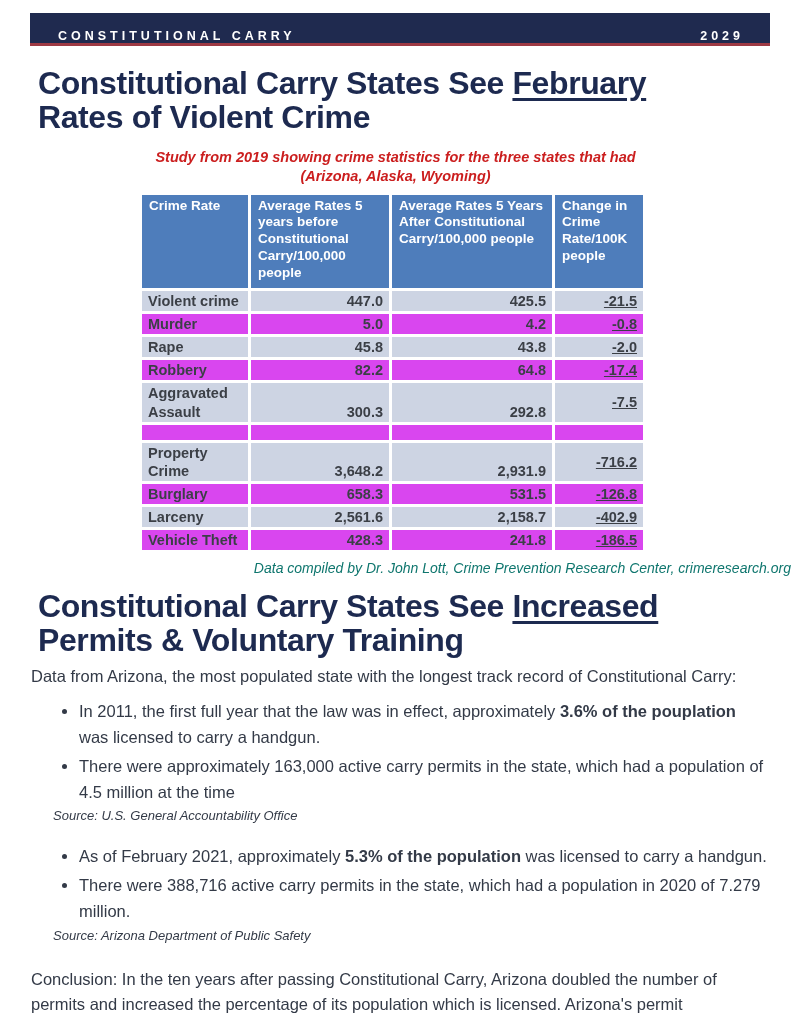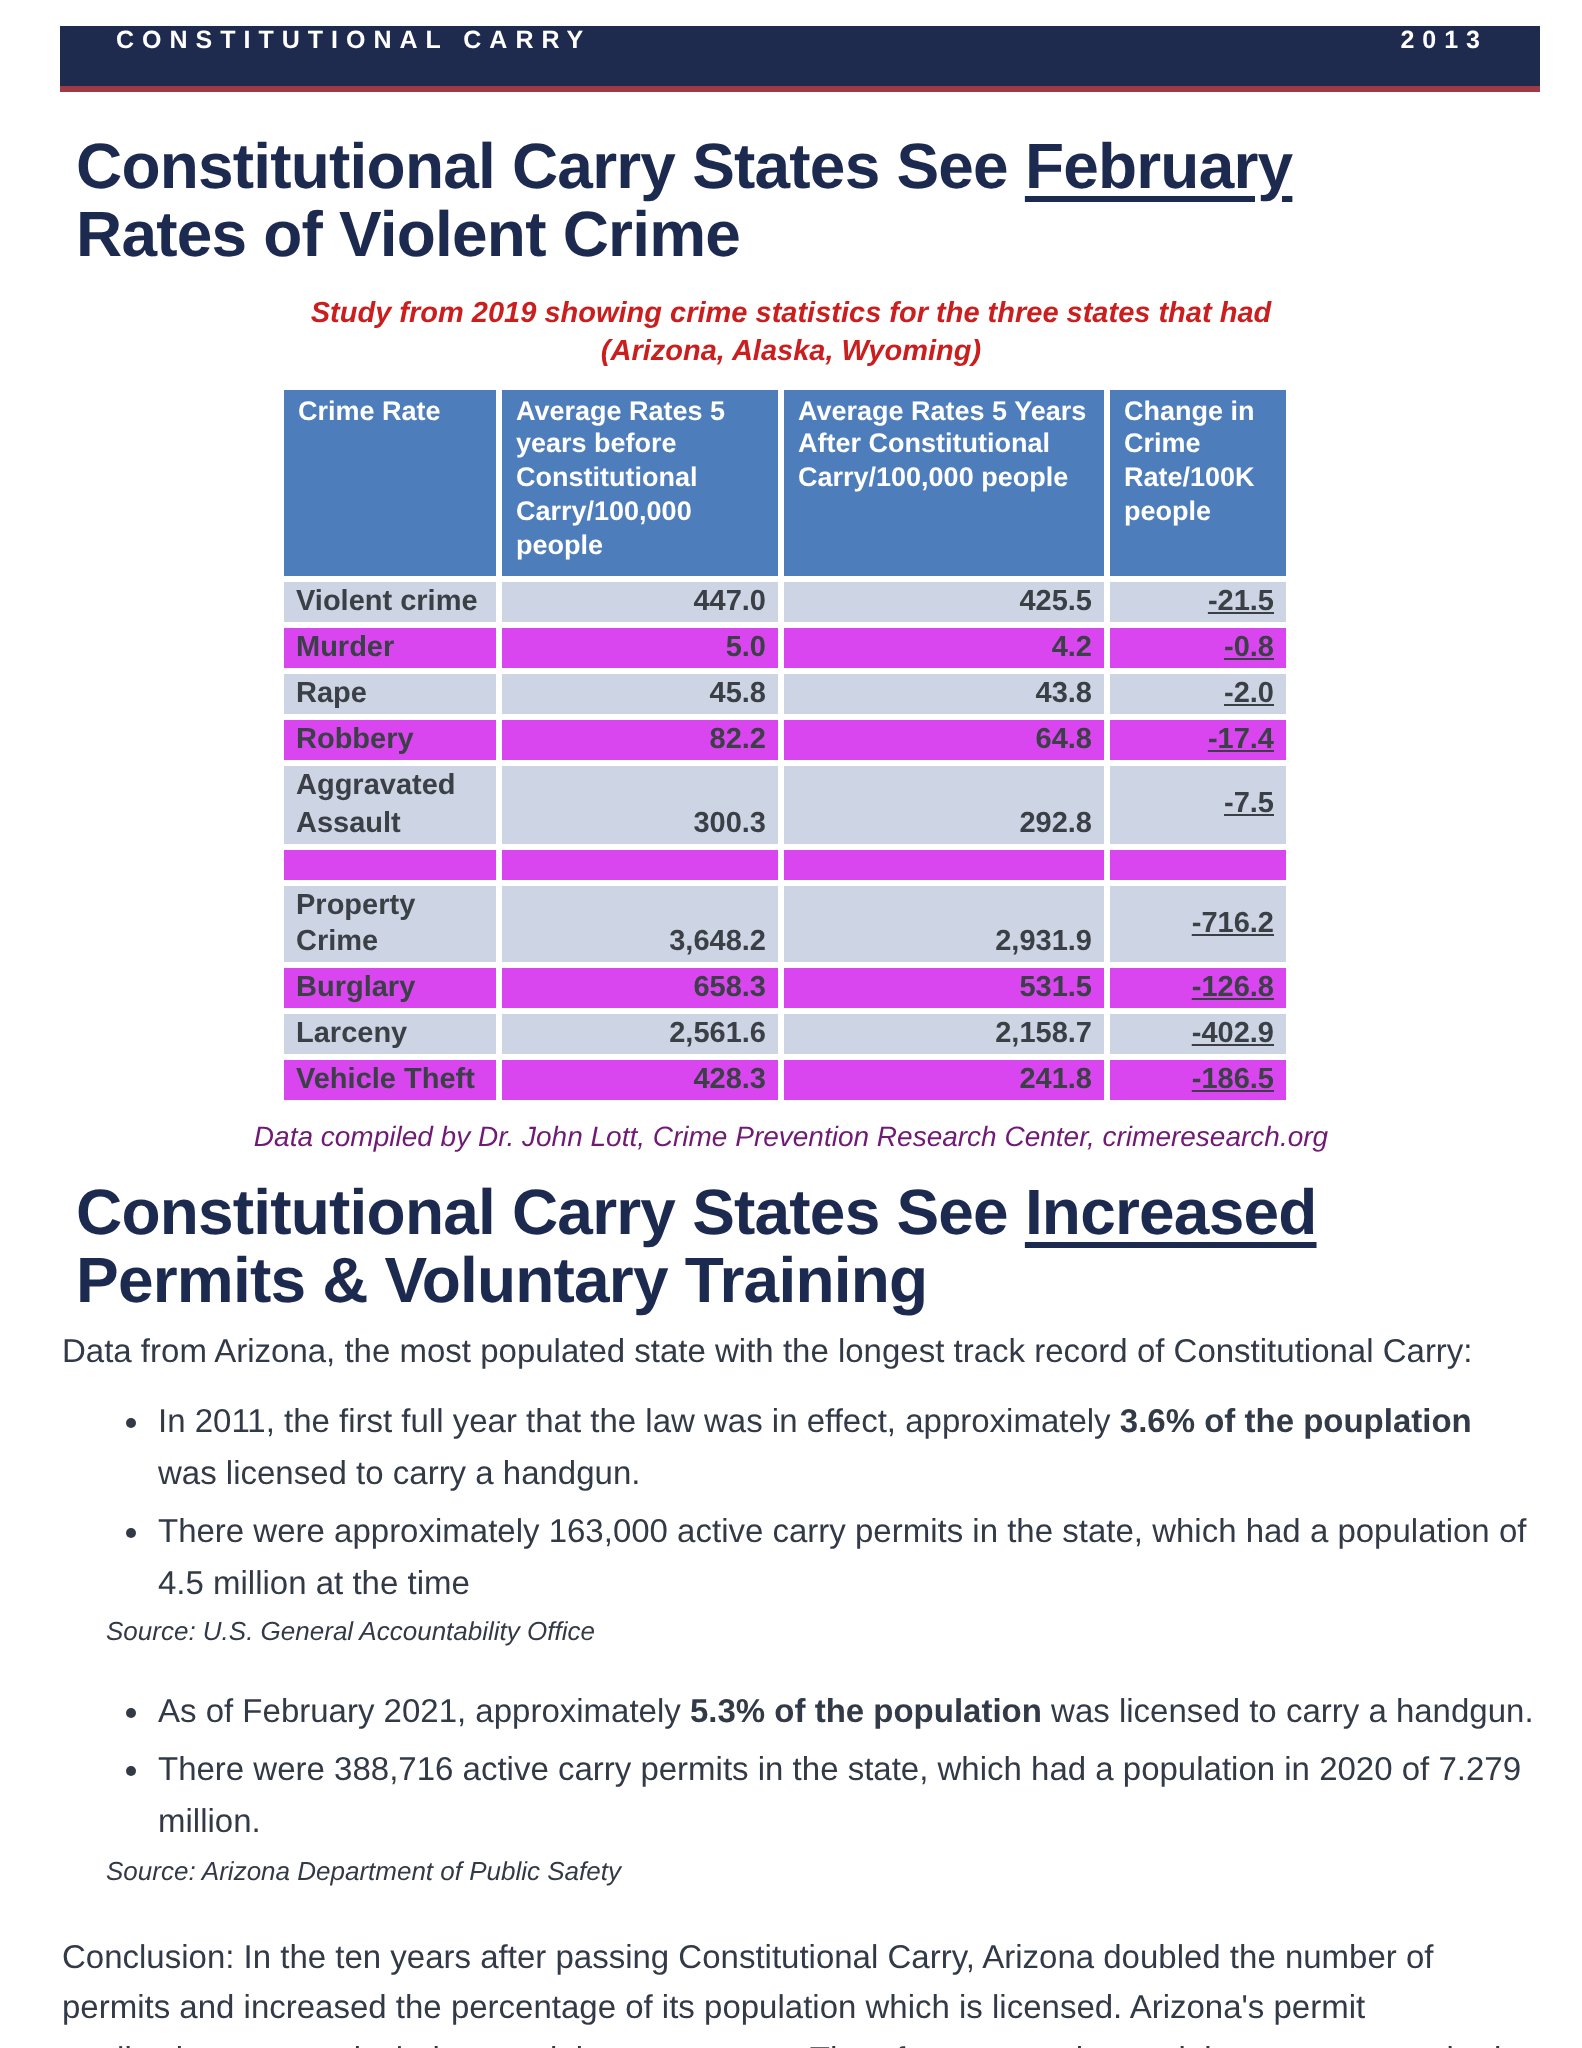--- a/index.html
+++ b/index.html
@@ -5,21 +5,21 @@
   * { box-sizing: border-box; }
   html, body { margin: 0; padding: 0; }
   body {
     width: 791px; height: 1024px; background: #ffffff; overflow: hidden;
     font-family: "Liberation Sans", sans-serif; color: #333a47; position: relative;
   }
   
   .topbar {
     margin: 13px 21px 0 30px; height: 33px; background: #1f2a4f;
     border-bottom: 3px solid #9e3a44;
-    display: flex; align-items: flex-start; justify-content: space-between;
+    display: flex; align-items: flex-end; justify-content: space-between;
     padding: 0 26px 0 28px;
   }
   .topbar span {
     color: #ffffff; font-weight: bold; font-size: 12.5px; letter-spacing: 4px;
   }
   
   .bigtitle {
     margin: 21px 28px 0 38px; color: #1d2a50; font-weight: bold;
     font-size: 32px; line-height: 1.06; letter-spacing: -0.4px;
   }
@@ -44,36 +44,36 @@
     padding: 1px 6px; height: 20px;
   }
   td.lbl { text-align: left; padding-left: 7px; }
   td.num { text-align: right; padding-right: 12px; vertical-align: bottom; }
   td.chg { text-align: right; padding-right: 2px; font-size: 17px; color: #17181a; vertical-align: middle; text-decoration: underline; }
   tr.dark td { background: #cdd4e3; }
   tr.light td { background: #d946ef; }
   tr.blank td { height: 15px; padding: 0; }
   
   .caption {
-    margin-top: 7px; text-align: center; font-style: italic; font-size: 14px; color: #701a75;
+    margin-top: 7px; text-align: right; font-style: italic; font-size: 14px; color: #0f766e;
   }
   
   .lead { margin: 9px 28px 0 31px; font-size: 16.5px; color: #333a47; }
   ul.bullets { margin: 12px 24px 0 0; padding-left: 79px; list-style: disc; }
   ul.bullets li { font-size: 16.5px; line-height: 1.58; color: #333a47; margin: 0 0 3px 0; }
   .src { margin: 0 0 0 53px; font-style: italic; font-size: 13px; color: #333a47; }
   .gap20 { height: 20px; }
   .conclusion { margin: 24px 26px 0 31px; font-size: 16.5px; line-height: 1.55; color: #333a47; }
 </style>
 </head>
 <body>
 
 <header class="topbar">
   <span>CONSTITUTIONAL CARRY</span>
-  <span>2013</span>
+  <span>2029</span>
 </header>
 
 <h1 class="bigtitle"><span>Constitutional Carry States See </span><span class="u">February</span><br><span>Rates of Violent Crime</span></h1>
 
 <div class="subtitle">
   <div>Study from 2019 showing crime statistics for the three states that had</div>
   <div>(Arizona, Alaska, Wyoming)</div>
 </div>
 
 <table class="crime">

